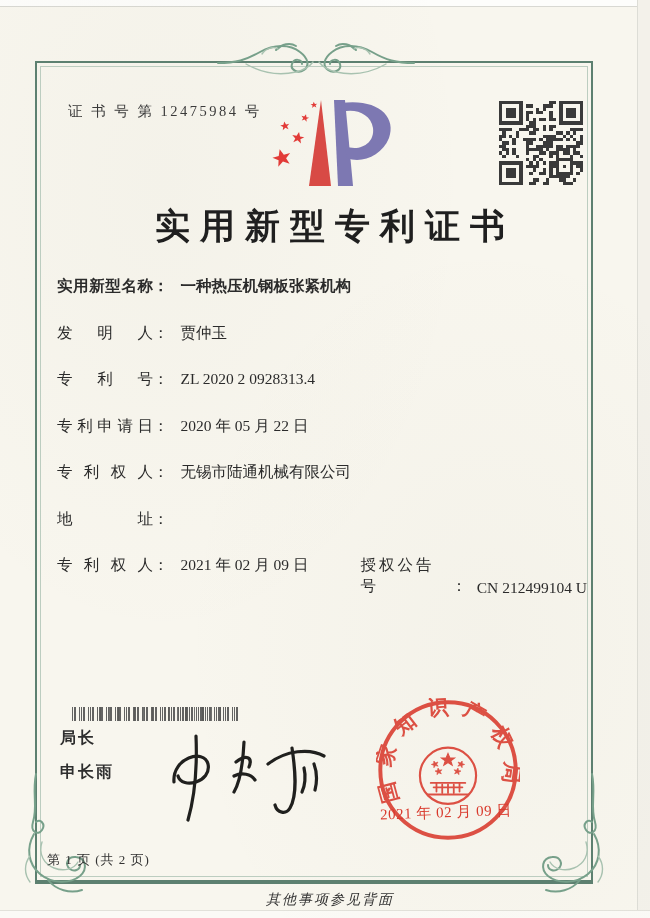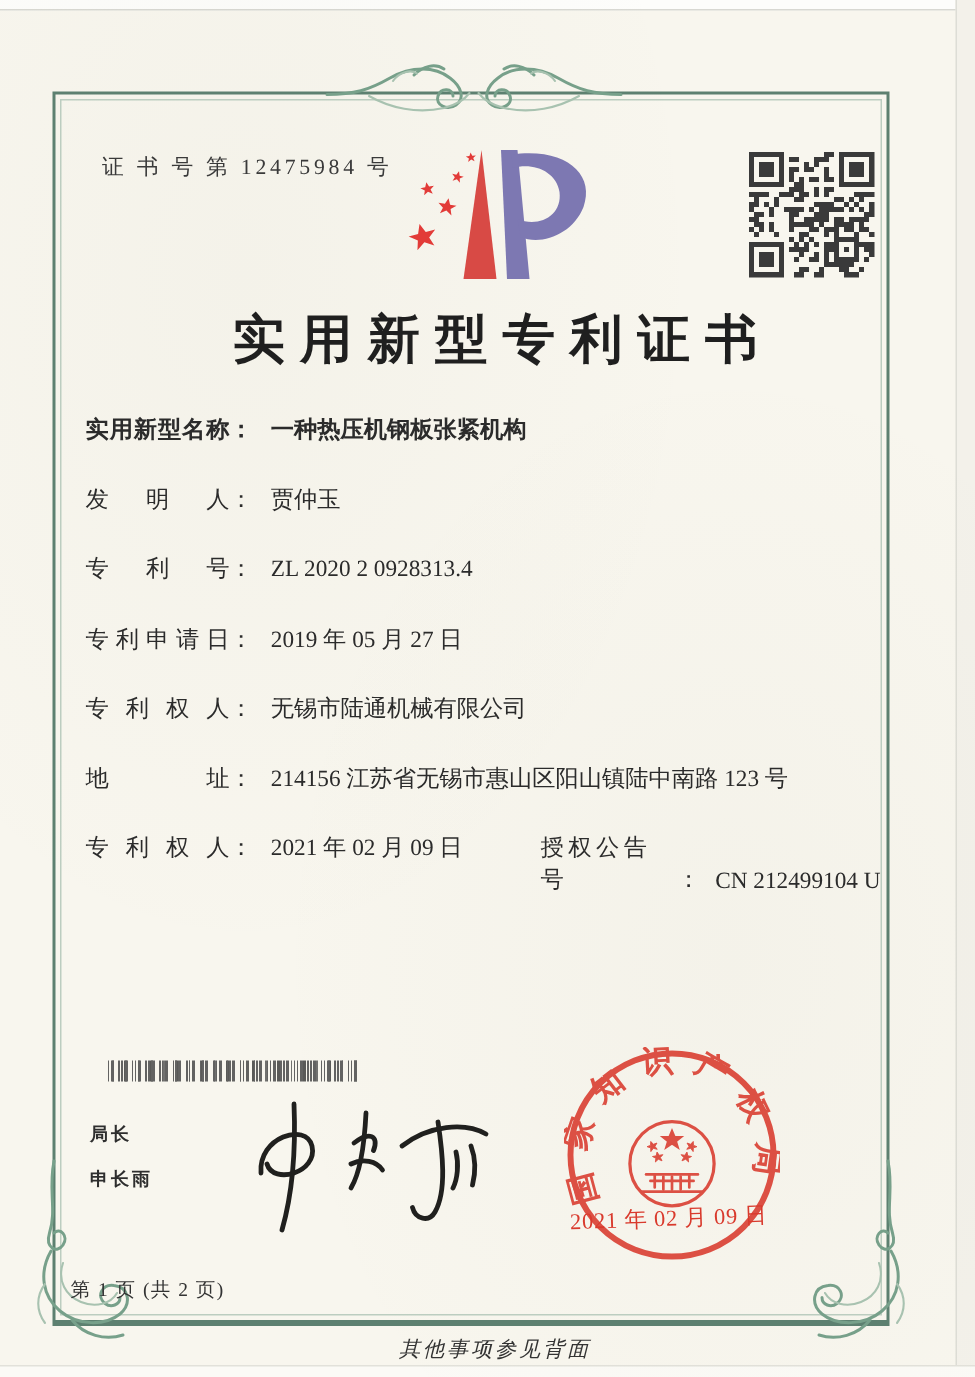--- a/index.html
+++ b/index.html
@@ -57,22 +57,22 @@
   .body-text p { text-indent:2em; }
 
   
   .barcode { position:absolute; left:72px; top:707px; width:168px; height:14px; opacity:.85;
     background:
       repeating-linear-gradient(90deg,#4a4a4a 0 1px,transparent 1px 2px,#4a4a4a 2px 4px,transparent 4px 7px,#4a4a4a 7px 8px,transparent 8px 9px),
       repeating-linear-gradient(90deg,transparent 0 3px,#5a5a5a 3px 4px,transparent 4px 11px,#3f3f3f 11px 13px,transparent 13px 17px);
   }
 
   
-  .signer { position:absolute; left:60px; top:748px; font-family:"Liberation Sans","DejaVu Sans",sans-serif;
-    font-size:12px; font-weight:600; color:#2e2e2e; }
+  .signer { position:absolute; left:60px; top:728px; font-family:"Liberation Sans","DejaVu Sans",sans-serif;
+    font-size:16px; font-weight:600; color:#2e2e2e; }
   .signer div { margin-bottom:13px; letter-spacing:2px; }
   .signature { position:absolute; left:152px; top:730px; width:180px; height:92px; }
 
   
   .seal { position:absolute; left:376px; top:698px; width:144px; height:144px; opacity:.88; }
   .seal svg { width:100%; height:100%; }
   .seal-date { position:absolute; left:380px; top:803px; width:140px;
     color:#d93a2d; font-size:15px; white-space:nowrap; transform:rotate(-2deg); letter-spacing:.5px; }
 
   
@@ -388,31 +388,30 @@
     <span class="val">贾仲玉</span>
   </div>
   <div class="row">
     <span class="lbl">专利号</span>
       <span class="colon">：</span>
     <span class="val">ZL 2020 2 0928313.4</span>
   </div>
   <div class="row">
     <span class="lbl">专利申请日</span>
       <span class="colon">：</span>
-    <span class="val">2019 年 05 月 27 日</span>
+    <span class="val">2020 年 05 月 22 日</span>
   </div>
   <div class="row">
     <span class="lbl">专利权人</span>
       <span class="colon">：</span>
     <span class="val">无锡市陆通机械有限公司</span>
   </div>
   <div class="row">
     <span class="lbl">地址</span>
       <span class="colon">：</span>
-    <span class="val">214156 江苏省无锡市惠山区阳山镇陆中南路 123 号</span>
   </div>
   <div class="row grant-row">
     <span class="lbl">专利权人</span>
       <span class="colon">：</span>
     <span class="val">2021 年 02 月 09 日</span>
     <span class="grant-group2">
       <span class="lbl2">授权公告号</span>
         <span class="colon">：</span>
       <span class="val">CN 212499104 U</span>
     </span>

